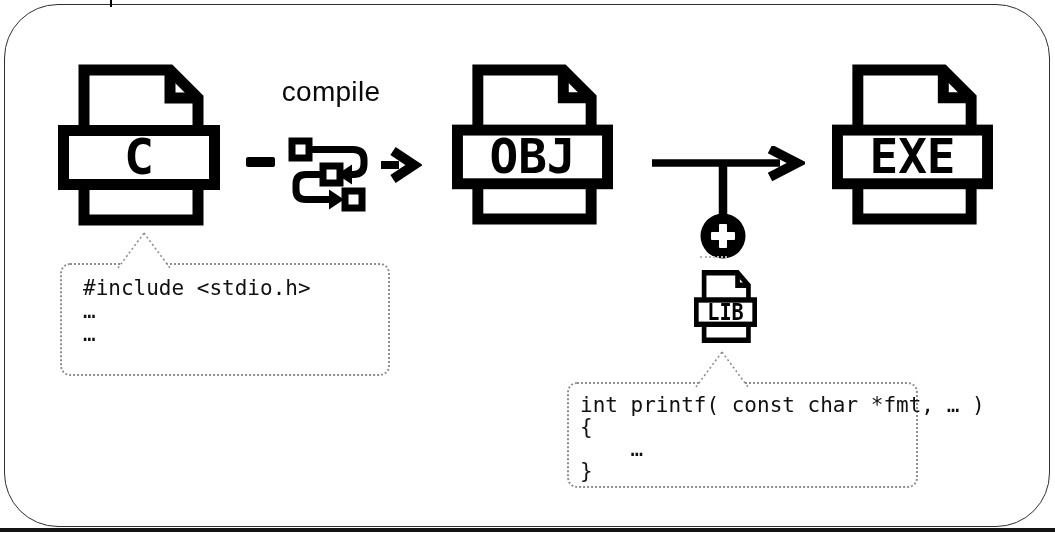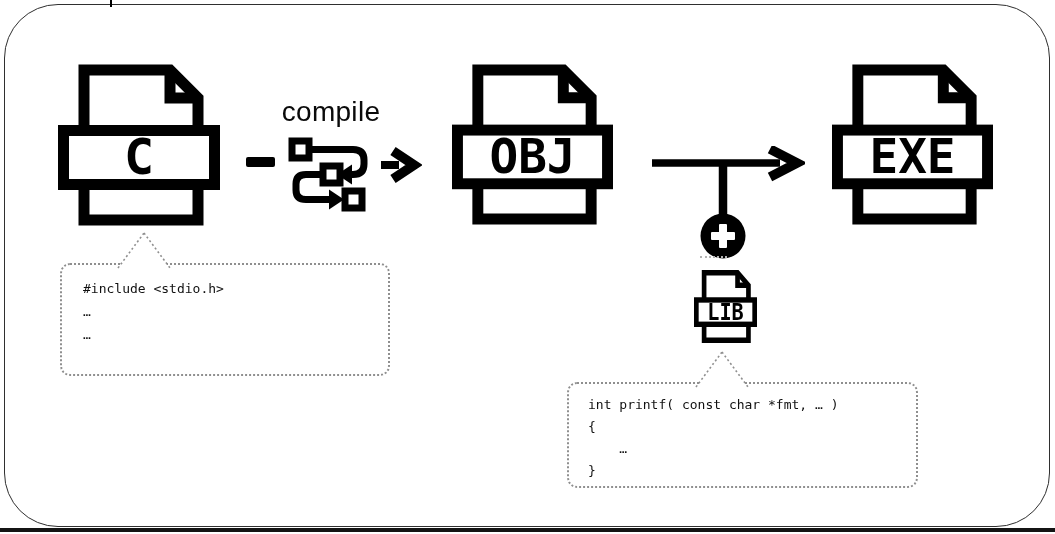--- a/index.html
+++ b/index.html
@@ -30,28 +30,28 @@
   .dash{
     position:absolute;left:246px;top:157px;width:29px;height:10px;background:#000;border-radius:2px;
   }
   .callout{
     position:absolute;background:#fff;
     border:2px dotted #8f8f8f;border-radius:10px;
     box-sizing:border-box;
   }
   .callout .code{
     font-family:"DejaVu Sans Mono",monospace;
-    font-size:13px;line-height:23px;color:#111;
+    font-size:21px;line-height:23px;color:#111;
   }
   .codeline{white-space:pre;}
   .caret{position:absolute;}
   .callout-left{left:60px;top:263px;width:330px;height:113px;}
   .callout-left .code{margin:12px 0 0 21px;}
   .callout-right{left:567px;top:382px;width:351px;height:106px;}
-  .callout-right .code{margin:10px 0 0 19px;line-height:22px;}
+  .callout-right .code{margin:10px 0 0 11px;line-height:22px;}
   .artifact-dots{
     position:absolute;left:700px;top:256px;width:27px;height:0;
     border-top:2px dotted #b3b3b3;
   }
 </style>
 </head>
 <body>
 
 <div class="page">
 
@@ -59,21 +59,21 @@
   <div class="bottom-line"></div>
   <div class="tick"></div>
 
   <svg class="abs" style="left:58px;top:64px" width="162" height="162" viewBox="0 0 162 162">
     <path d="M112 6 H26 V156 H140 V34 Z" fill="#fff" stroke="#000" stroke-width="11" stroke-linejoin="miter"></path>
     <path d="M112 6 V34 H140" fill="none" stroke="#000" stroke-width="11"></path>
     <rect x="5.5" y="66.5" width="151" height="54" fill="#fff" stroke="#000" stroke-width="11"></rect>
     <text x="81" y="110" text-anchor="middle" font-family="'DejaVu Sans Mono',monospace" font-weight="bold" font-size="50" fill="#000">C</text>
   </svg>
 
-  <div class="step-label" style="left:246px;top:96px">compile</div>
+  <div class="step-label" style="left:246px;top:76px">compile</div>
 
   <div class="dash"></div>
 
   <svg class="abs" style="left:287px;top:136px" width="90" height="78" viewBox="0 0 90 78">
     <path d="M22 13.5 H66 Q77 13.5 77 24 V28 Q77 38.5 66 38.5 H64" fill="none" stroke="#000" stroke-width="7"></path>
     <polygon points="65,28.5 65,48.5 50,38.5" fill="#000"></polygon>
     <path d="M36 38.5 H19 Q9 38.5 9 48 V54 Q9 63.5 19 63.5 H42" fill="none" stroke="#000" stroke-width="7"></path>
     <polygon points="42,53.5 42,73.5 57,63.5" fill="#000"></polygon>
     <rect x="5" y="5" width="17" height="17" fill="#fff" stroke="#000" stroke-width="7"></rect>
     <rect x="36" y="30" width="17" height="17" fill="#fff" stroke="#000" stroke-width="7"></rect>

